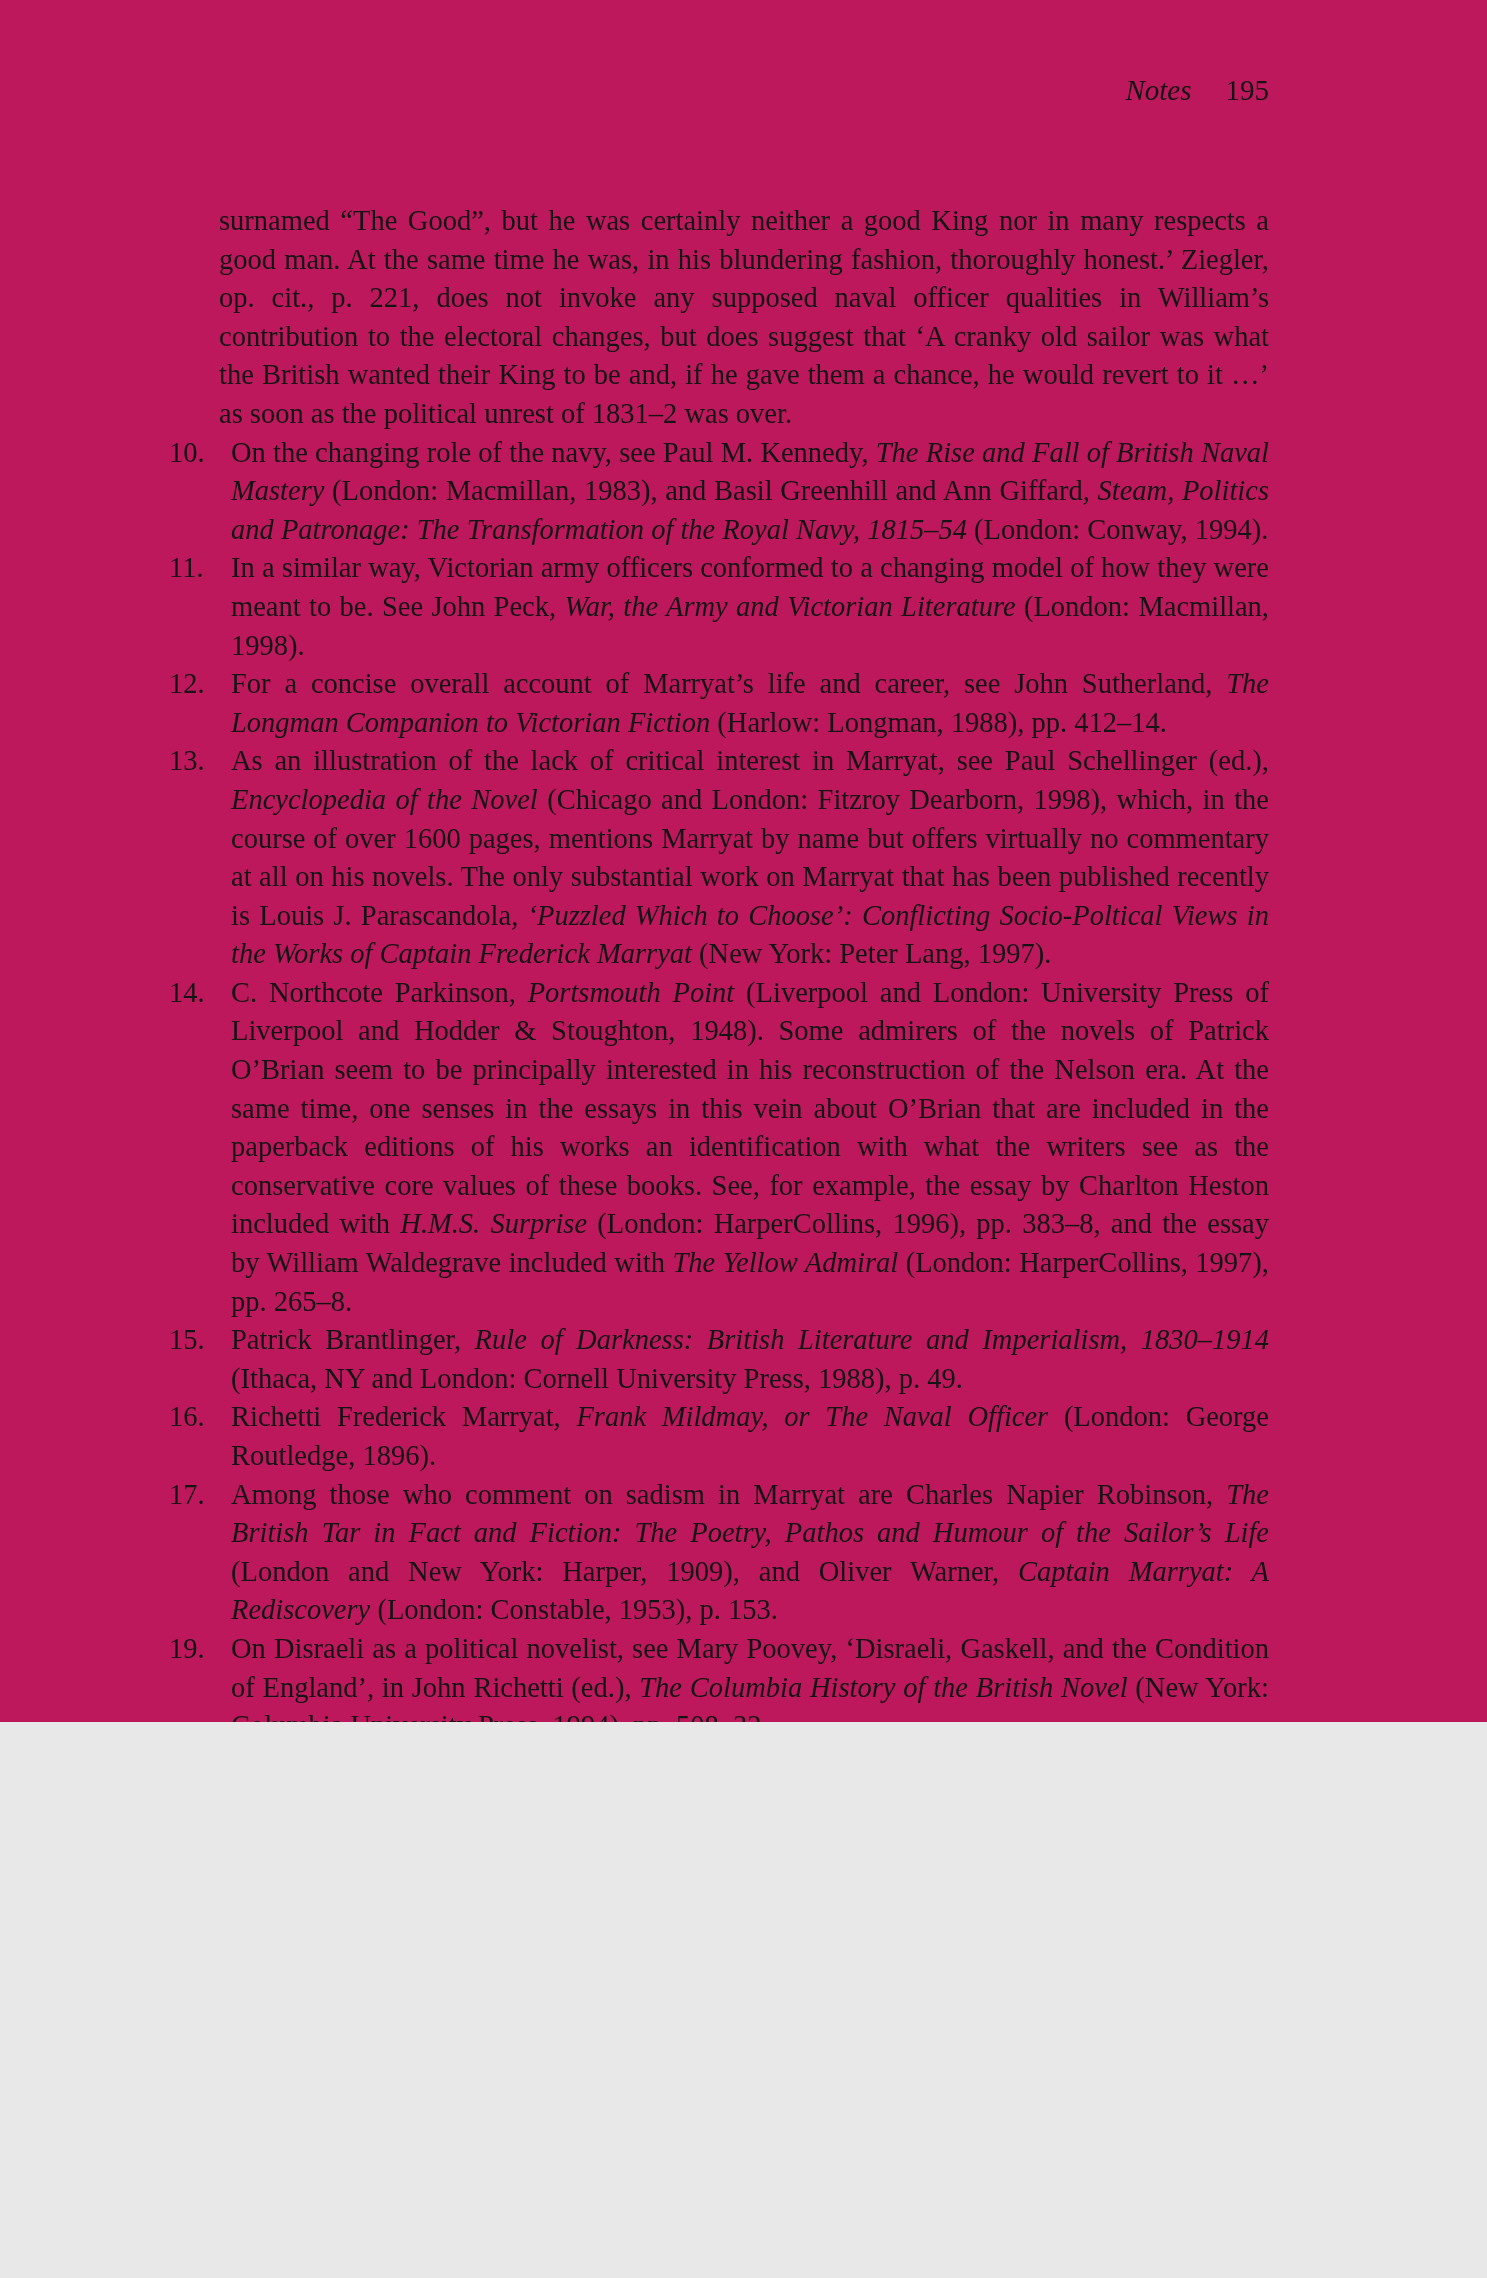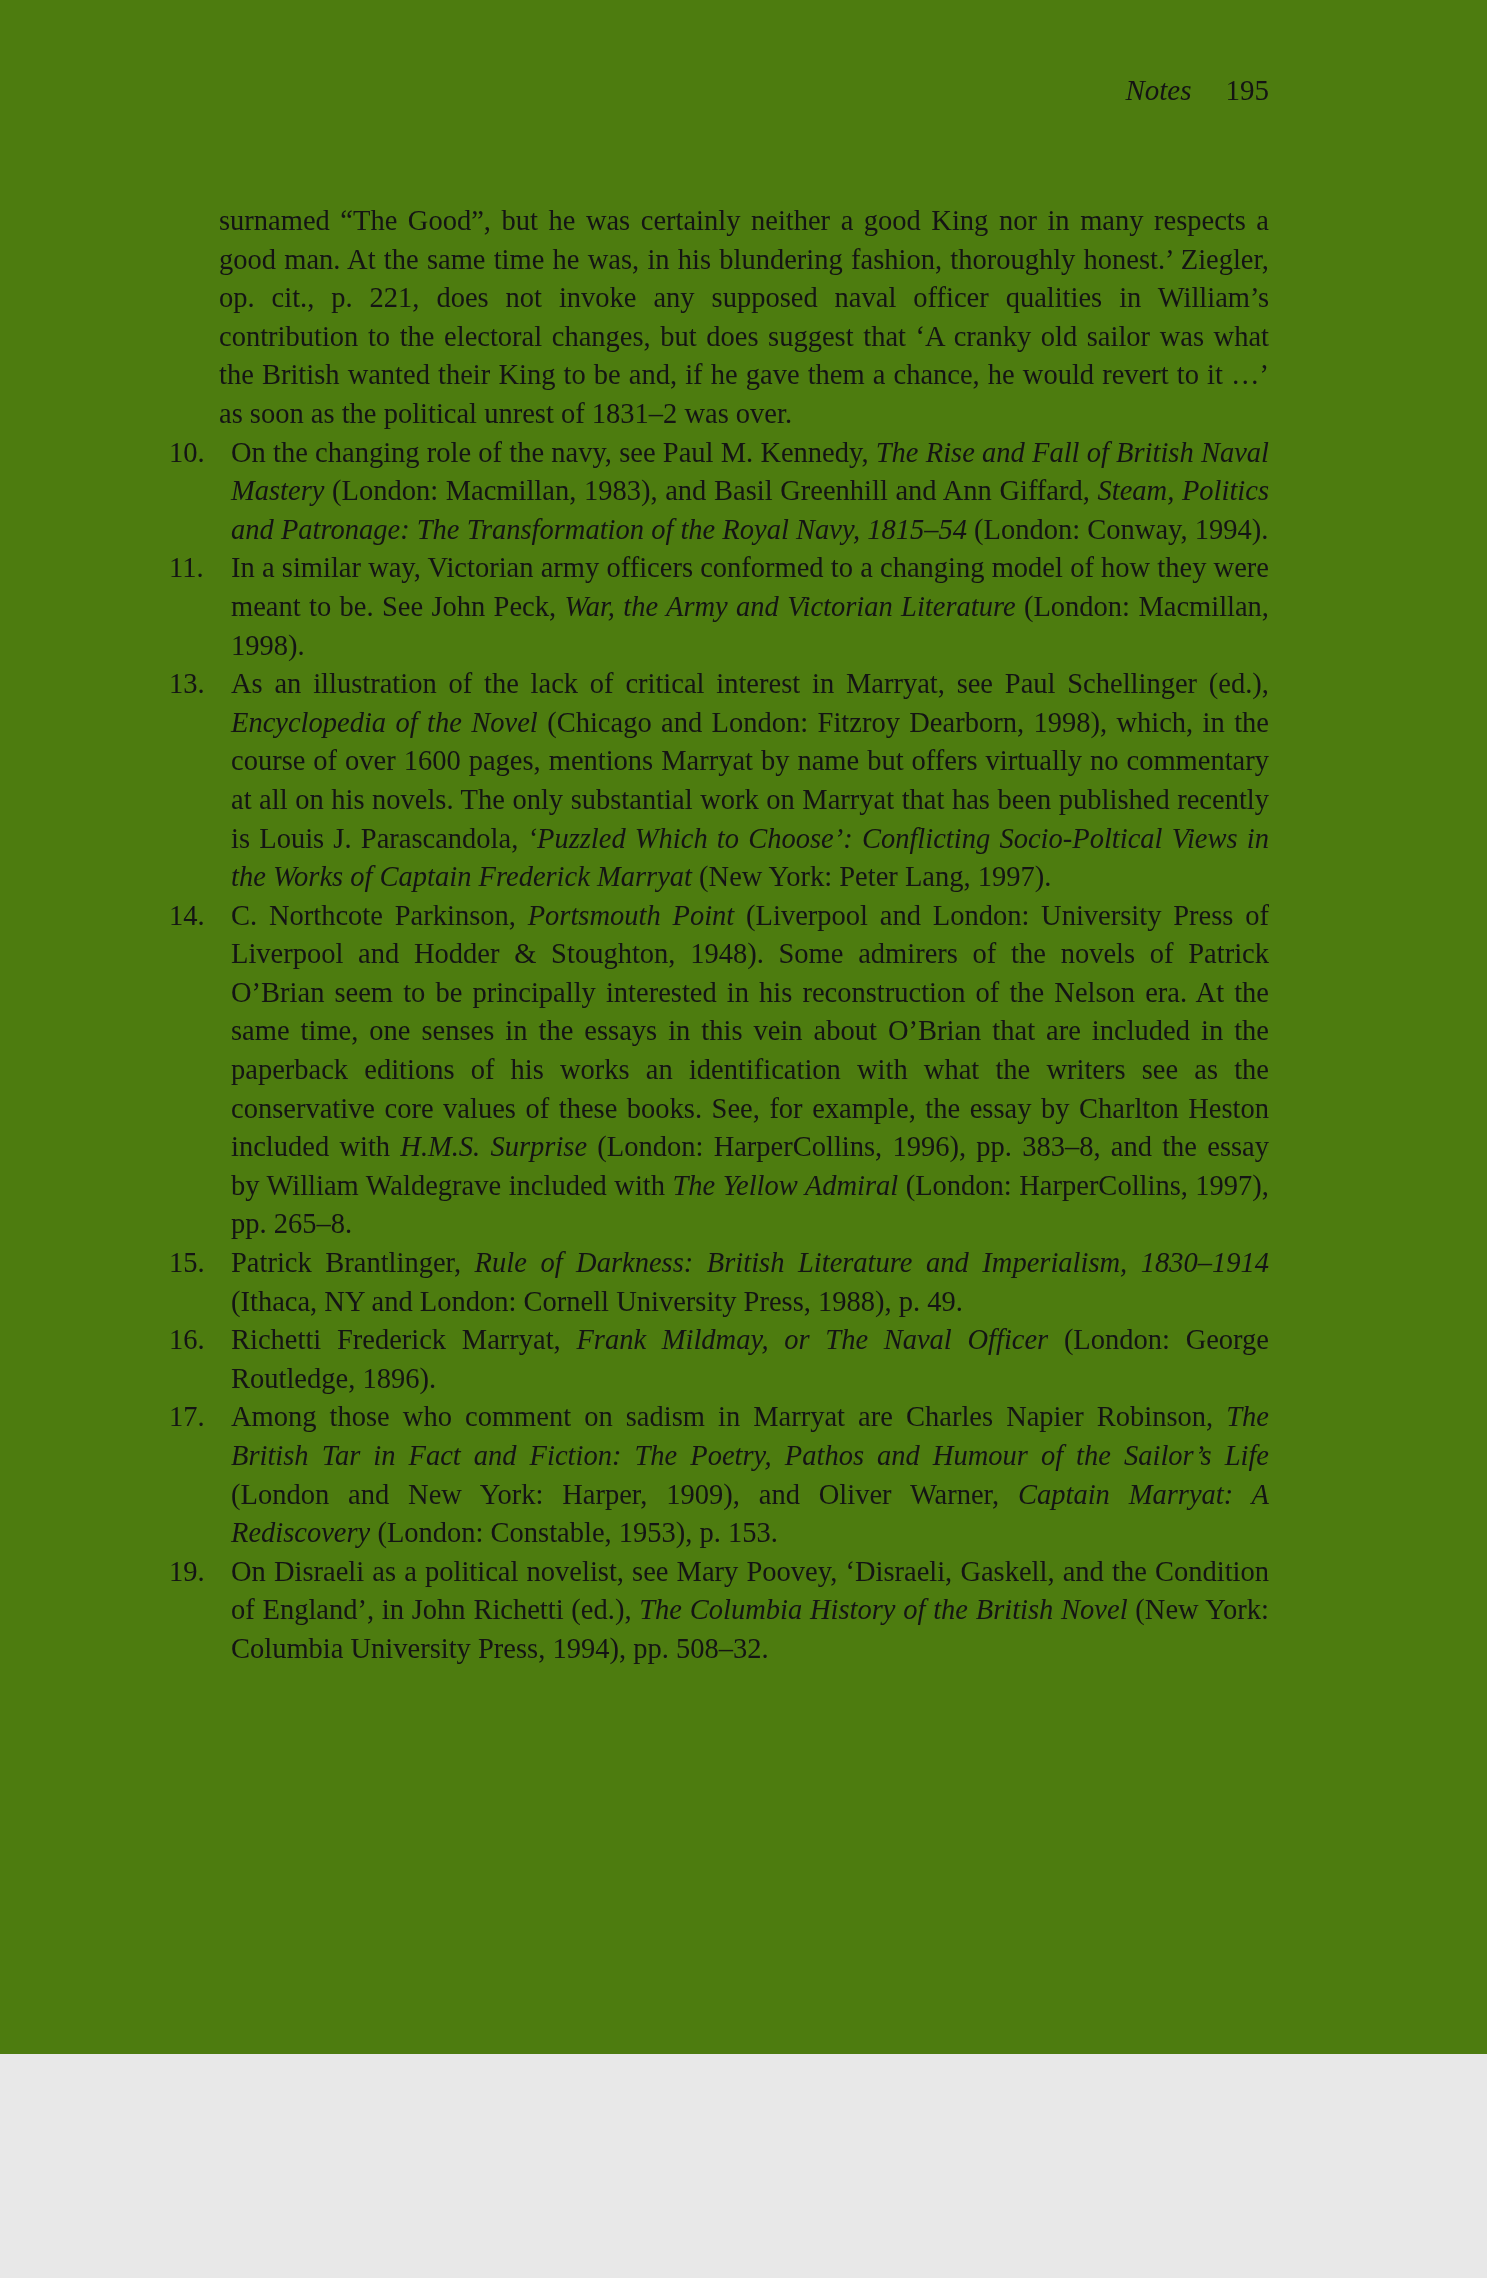--- a/index.html
+++ b/index.html
@@ -3,23 +3,23 @@
 <meta charset="utf-8">
 <style>
   html, body {
     margin: 0;
     padding: 0;
     background: #e8e8e8;
   }
   .page {
     position: relative;
     width: 1487px;
-    height: 2054px;
+    height: 1722px;
     margin: 0 auto;
-    background: #4d7c0f;
+    background: #be185d;
     color: #141414;
     font-family: "Liberation Serif", "DejaVu Serif", serif;
     overflow: hidden;
   }
   .running-header {
     position: absolute;
     top: 74px;
     left: 157px;
     right: 218px;
     text-align: right;
@@ -72,20 +72,24 @@
     <div>
         <div class="note">
           <span class="note-num">10.</span>
           <span class="note-text"><span>On the changing role of the navy, see Paul M. Kennedy, </span><i>The Rise and Fall of British Naval Mastery</i><span> (London: Macmillan, 1983), and Basil Greenhill and Ann Giffard, </span><i>Steam, Politics and Patronage: The Transformation of the Royal Navy, 1815–54</i><span> (London: Conway, 1994).</span></span>
         </div>
         <div class="note">
           <span class="note-num">11.</span>
           <span class="note-text"><span>In a similar way, Victorian army officers conformed to a changing model of how they were meant to be. See John Peck, </span><i>War, the Army and Victorian Literature</i><span> (London: Macmillan, 1998).</span></span>
         </div>
         <div class="note">
+          <span class="note-num">12.</span>
+          <span class="note-text"><span>For a concise overall account of Marryat’s life and career, see John Sutherland, </span><i>The Longman Companion to Victorian Fiction</i><span> (Harlow: Longman, 1988), pp. 412–14.</span></span>
+        </div>
+        <div class="note">
           <span class="note-num">13.</span>
           <span class="note-text"><span>As an illustration of the lack of critical interest in Marryat, see Paul Schellinger (ed.), </span><i>Encyclopedia of the Novel</i><span> (Chicago and London: Fitzroy Dearborn, 1998), which, in the course of over 1600 pages, mentions Marryat by name but offers virtually no commentary at all on his novels. The only substantial work on Marryat that has been published recently is Louis J. Parascandola, </span><i>‘Puzzled Which to Choose’: Conflicting Socio-Poltical Views in the Works of Captain Frederick Marryat</i><span> (New York: Peter Lang, 1997).</span></span>
         </div>
         <div class="note">
           <span class="note-num">14.</span>
           <span class="note-text"><span>C. Northcote Parkinson, </span><i>Portsmouth Point</i><span> (Liverpool and London: University Press of Liverpool and Hodder &amp; Stoughton, 1948). Some admirers of the novels of Patrick O’Brian seem to be principally interested in his reconstruction of the Nelson era. At the same time, one senses in the essays in this vein about O’Brian that are included in the paperback editions of his works an identification with what the writers see as the conservative core values of these books. See, for example, the essay by Charlton Heston included with </span><i>H.M.S. Surprise</i><span> (London: HarperCollins, 1996), pp. 383–8, and the essay by William Waldegrave included with </span><i>The Yellow Admiral</i><span> (London: HarperCollins, 1997), pp. 265–8.</span></span>
         </div>
         <div class="note">
           <span class="note-num">15.</span>
           <span class="note-text"><span>Patrick Brantlinger, </span><i>Rule of Darkness: British Literature and Imperialism, 1830–1914</i><span> (Ithaca, NY and London: Cornell University Press, 1988), p. 49.</span></span>

